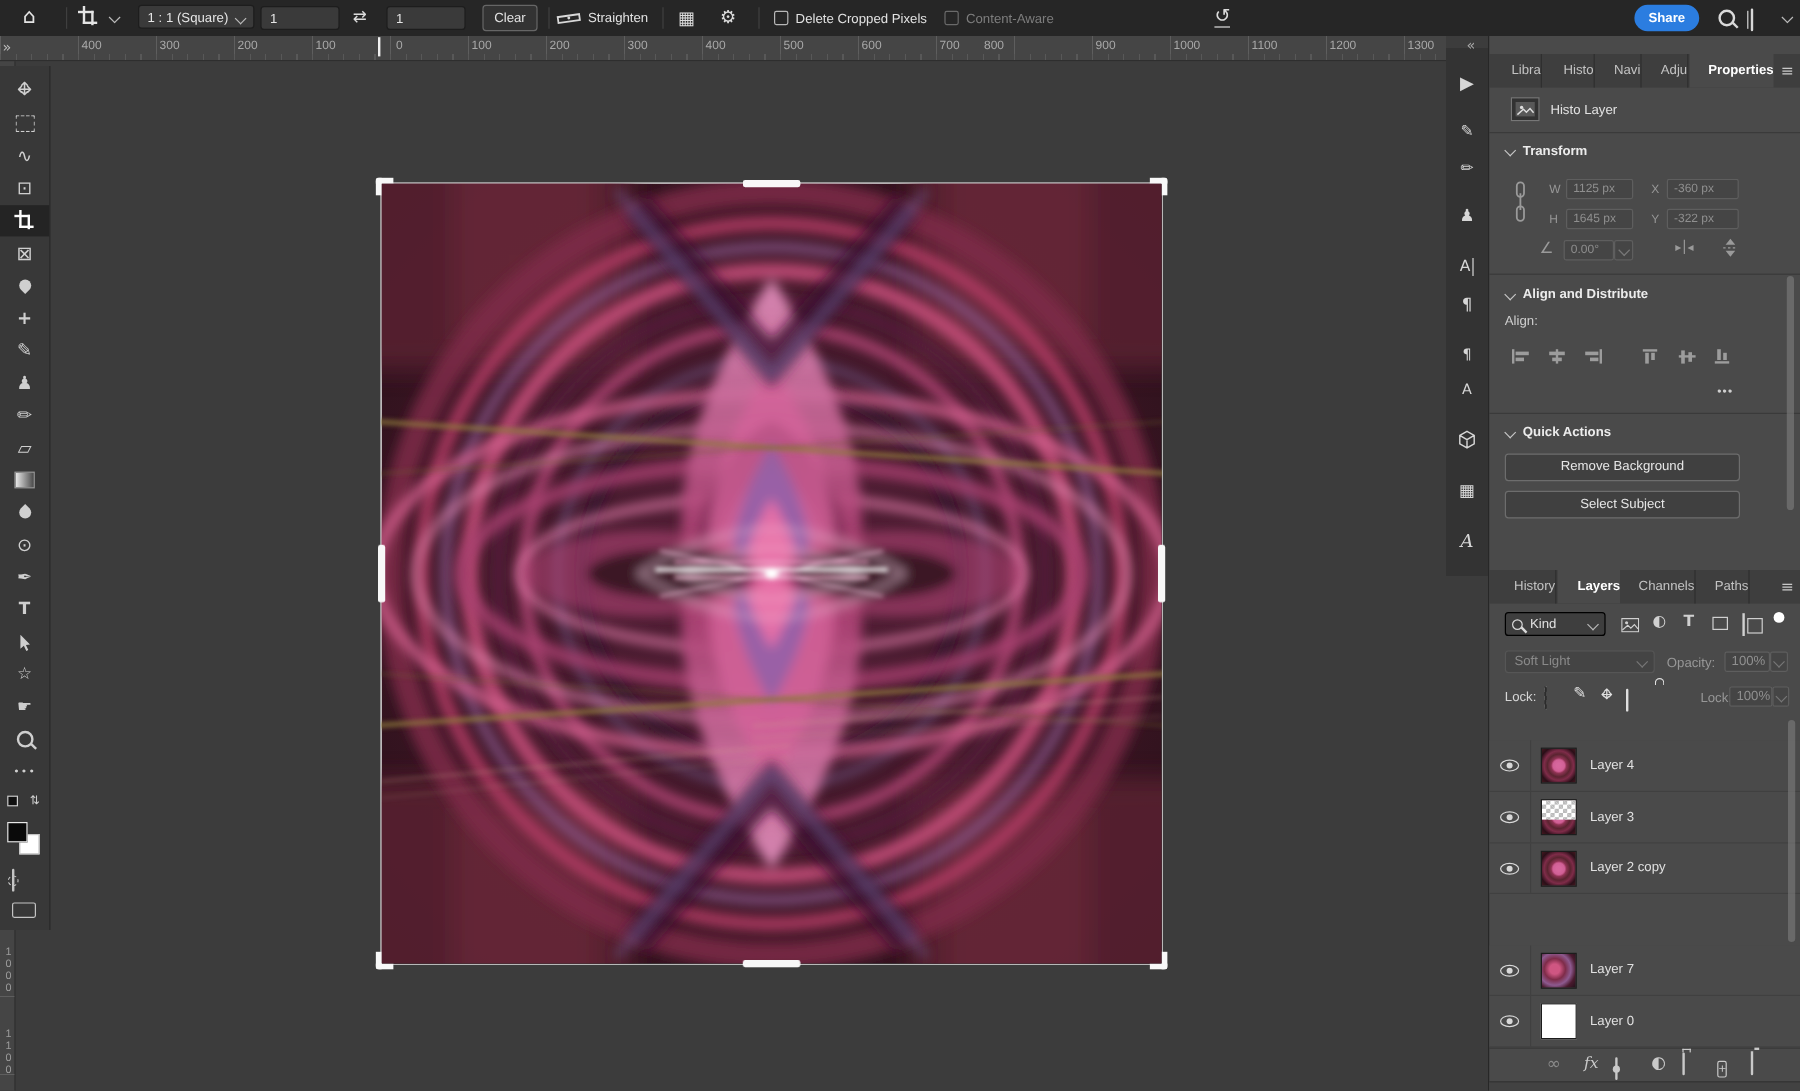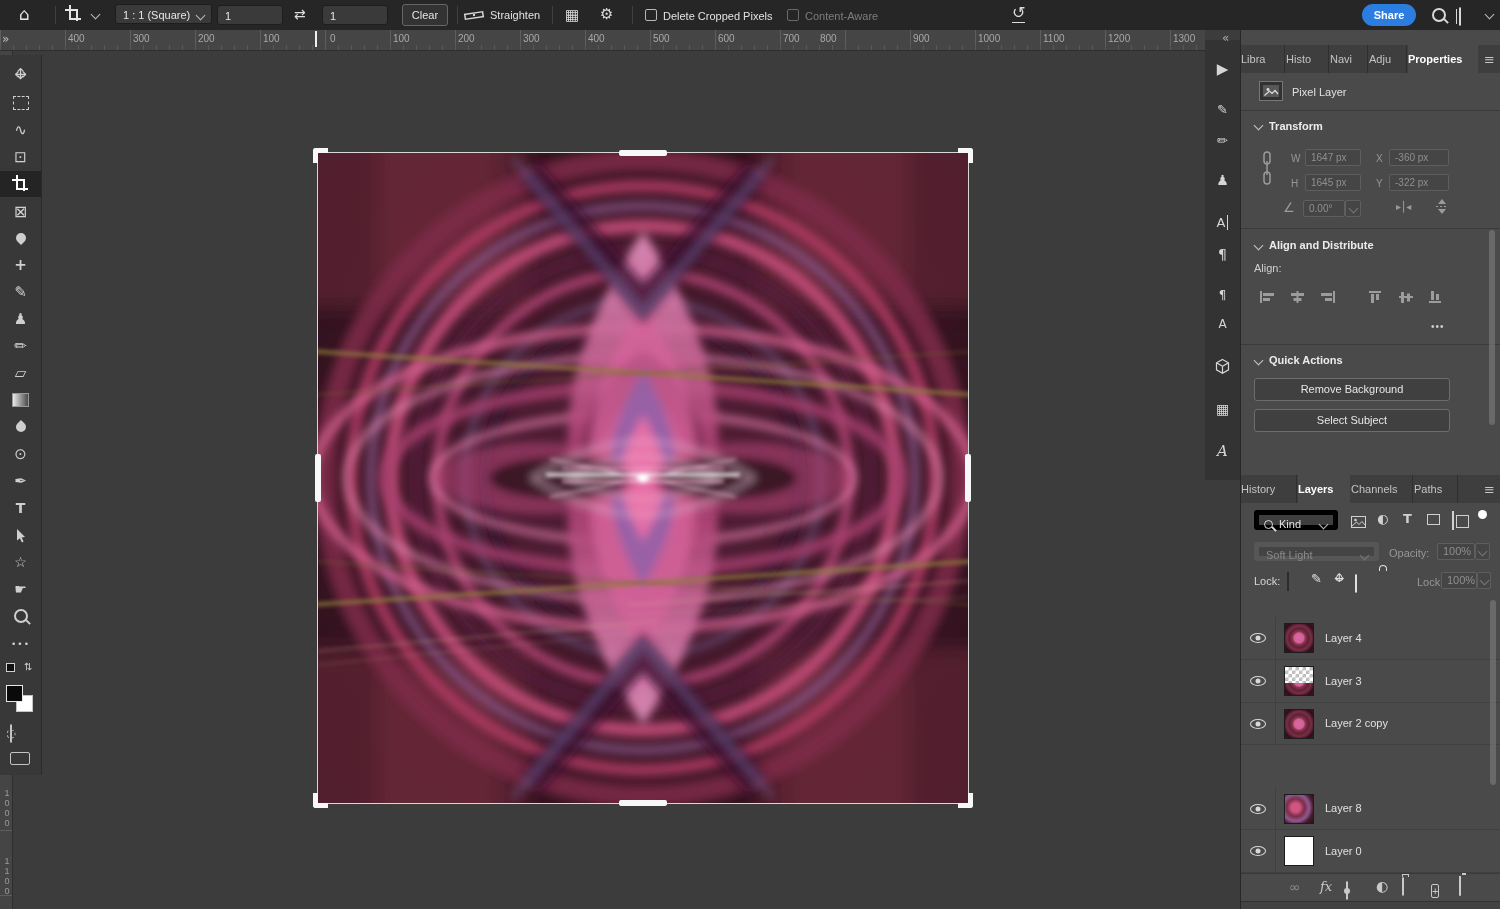--- a/index.html
+++ b/index.html
@@ -46,35 +46,35 @@
   .ic-grad{width:15px;height:12px;border:1px solid #999;background:linear-gradient(90deg,#e9e9e9,#4a4a4a)}
   .ic-magt{position:relative;width:10px;height:10px;border:2px solid #cfcfcf;border-radius:50%}
   .ic-magt:after{content:'';position:absolute;width:6px;height:2px;background:#cfcfcf;transform:rotate(45deg);right:-5px;bottom:-2px}
   .arrowcur{display:block}
   
   #dock{position:absolute;left:1205px;top:40px;width:35px;height:440px;background:#333;z-index:5}
   .dicon{position:absolute;left:0;width:35px;text-align:center;color:#d6d6d6;cursor:pointer}
   
   #rpanel{position:absolute;left:1240px;top:30px;width:260px;height:879px;background:#4a4a4a;border-left:1px solid #272727;z-index:7}
   .tabbar{position:absolute;left:0;width:260px;height:28px;background:#3e3e3e}
-  .ptab{position:absolute;top:0;height:28px;line-height:28px;text-align:left;font-size:11px;color:#c3c3c3;
+  .ptab{position:absolute;top:0;height:28px;line-height:28px;text-align:right;font-size:11px;color:#c3c3c3;
         border-right:1px solid #2f2f2f;overflow:hidden;cursor:pointer;box-sizing:border-box}
   .ptab.active{background:#4a4a4a;color:#fff;font-weight:bold;border-right:none}
   .divider{position:absolute;left:0;width:260px;height:1px;background:#3a3a3a}
   .sechead{position:absolute;font-size:11px;font-weight:bold;color:#ececec}
   .schev{position:absolute;width:6px;height:6px;border-right:1.5px solid #c8c8c8;border-bottom:1.5px solid #c8c8c8;transform:rotate(45deg)}
   .fld{position:absolute;background:#454545;border:1px solid #5e5e5e;border-radius:2px;color:#8f8f8f;
        font-size:10px;line-height:15px;padding-left:5px;box-sizing:border-box;height:17px}
   .flbl{position:absolute;font-size:10px;color:#979797}
   .qbtn{position:absolute;left:13px;width:196px;height:23px;background:#404040;border:1px solid #6d6d6d;border-radius:3px;
         color:#e6e6e6;font-size:11px;line-height:21px;text-align:center;cursor:pointer;box-sizing:border-box}
   .sbar{position:absolute;width:6px;background:#7a7a7a;border-radius:3px;opacity:.65}
   .alic{position:absolute;fill:#9c9c9c}
   
-  .sel{position:absolute;background:#3e3e3e;border:5px solid #000000;border-radius:3px;box-sizing:border-box;
+  .sel{position:absolute;background:#3e3e3e;border:1px solid #000000;border-radius:3px;box-sizing:border-box;
        font-size:11px;color:#e0e0e0}
   .sel.dis{color:#8a8a8a;background:#444;border-color:#565656}
   .lkic{color:#e0e0e0}
   .checker-sm{width:13px;height:13px;border:1px solid #2c2c2c;
      background-image:linear-gradient(45deg,#dcdcdc 25%,transparent 25%,transparent 75%,#dcdcdc 75%),
                       linear-gradient(45deg,#dcdcdc 25%,#555 25%,#555 75%,#dcdcdc 75%);
      background-size:7px 7px;background-position:0 0,3.5px 3.5px}
   .ic-lock{position:relative;width:10px;height:8px;background:#e0e0e0;border-radius:1px;margin-top:5px}
   .ic-lock:before{content:'';position:absolute;left:1px;top:-5px;width:6px;height:5px;border:1.5px solid #e0e0e0;border-bottom:none;border-radius:4px 4px 0 0}
   .ic-board{width:13px;height:10px;border:1.5px solid #e0e0e0;border-radius:1px}
@@ -394,32 +394,32 @@
     <span class="abs g" style="left:243px;top:7px;font-size:13px;color:#c8c8c8">≡</span>
   </div>
 
   <span class="abs" style="left:18px;top:51px;width:24px;height:20px;background:#323232;border:1px solid #777;box-sizing:border-box">
     <svg width="22" height="18">
         <rect x="3" y="3" width="16" height="12" fill="#585858"></rect>
         <circle cx="8" cy="7.5" r="1.4" fill="#ddd"></circle>
         <path d="M4.5 13.5 L9.5 9 L12 11.5 L15 8.5 L18 12" stroke="#ddd" fill="none" stroke-width="1.2"></path>
       </svg>
   </span>
-  <span class="abs lbl" style="left:51px;top:56px">Pixel Layer</span>
+  <span class="abs lbl" style="left:51px;top:56px">Histo Layer</span>
   <div class="divider" style="top:80px"></div>
 
   <span class="schev" style="left:14px;top:92px"></span>
   <span class="sechead" style="left:28px;top:90px">Transform</span>
   <svg class="abs" style="left:20px;top:120px" width="12" height="38">
     <rect x="3" y="2" width="6" height="12" rx="3" fill="none" stroke="#9a9a9a" stroke-width="1.5"></rect>
     <rect x="3" y="22" width="6" height="12" rx="3" fill="none" stroke="#9a9a9a" stroke-width="1.5"></rect>
     <line x1="6" y1="11" x2="6" y2="25" stroke="#9a9a9a" stroke-width="1.5"></line>
   </svg>
   <span class="flbl" style="left:50px;top:123px">W</span>
-  <div class="fld" style="left:64px;top:119px;width:56px">1647 px</div>
+  <div class="fld" style="left:64px;top:119px;width:56px">1125 px</div>
   <span class="flbl" style="left:135px;top:123px">X</span>
   <div class="fld" style="left:148px;top:119px;width:60px">-360 px</div>
   <span class="flbl" style="left:50px;top:148px">H</span>
   <div class="fld" style="left:64px;top:144px;width:56px">1645 px</div>
   <span class="flbl" style="left:135px;top:148px">Y</span>
   <div class="fld" style="left:148px;top:144px;width:60px">-322 px</div>
   <span class="abs g" style="left:42px;top:170px;font-size:13px;color:#9a9a9a">∠</span>
   <div class="fld" style="left:62px;top:170px;width:42px">0.00°</div>
   <div class="fld" style="left:104px;top:170px;width:16px">
       <span class="chev" style="position:absolute;left:4px;top:4px;border-color:#777"></span>
@@ -542,21 +542,21 @@
           <span class="eye"></span>
         </span>
       <span class="th th-kaleido" style="top:6px"></span>
       <span class="lname" style="top:14px">Layer 2 copy</span>
     </div>
     <div class="lrow" style="top:193px;height:42px">
       <span class="eyewell">
           <span class="eye"></span>
         </span>
       <span class="th th-swirl" style="top:6px"></span>
-      <span class="lname" style="top:14px">Layer 8</span>
+      <span class="lname" style="top:14px">Layer 7</span>
     </div>
     <div class="lrow" style="top:235px;height:43px">
       <span class="eyewell">
           <span class="eye"></span>
         </span>
       <span class="th th-white" style="top:6px"></span>
       <span class="lname" style="top:15px">Layer 0</span>
     </div>
   </div>
   <span class="sbar" style="left:249px;top:570px;height:185px"></span>

